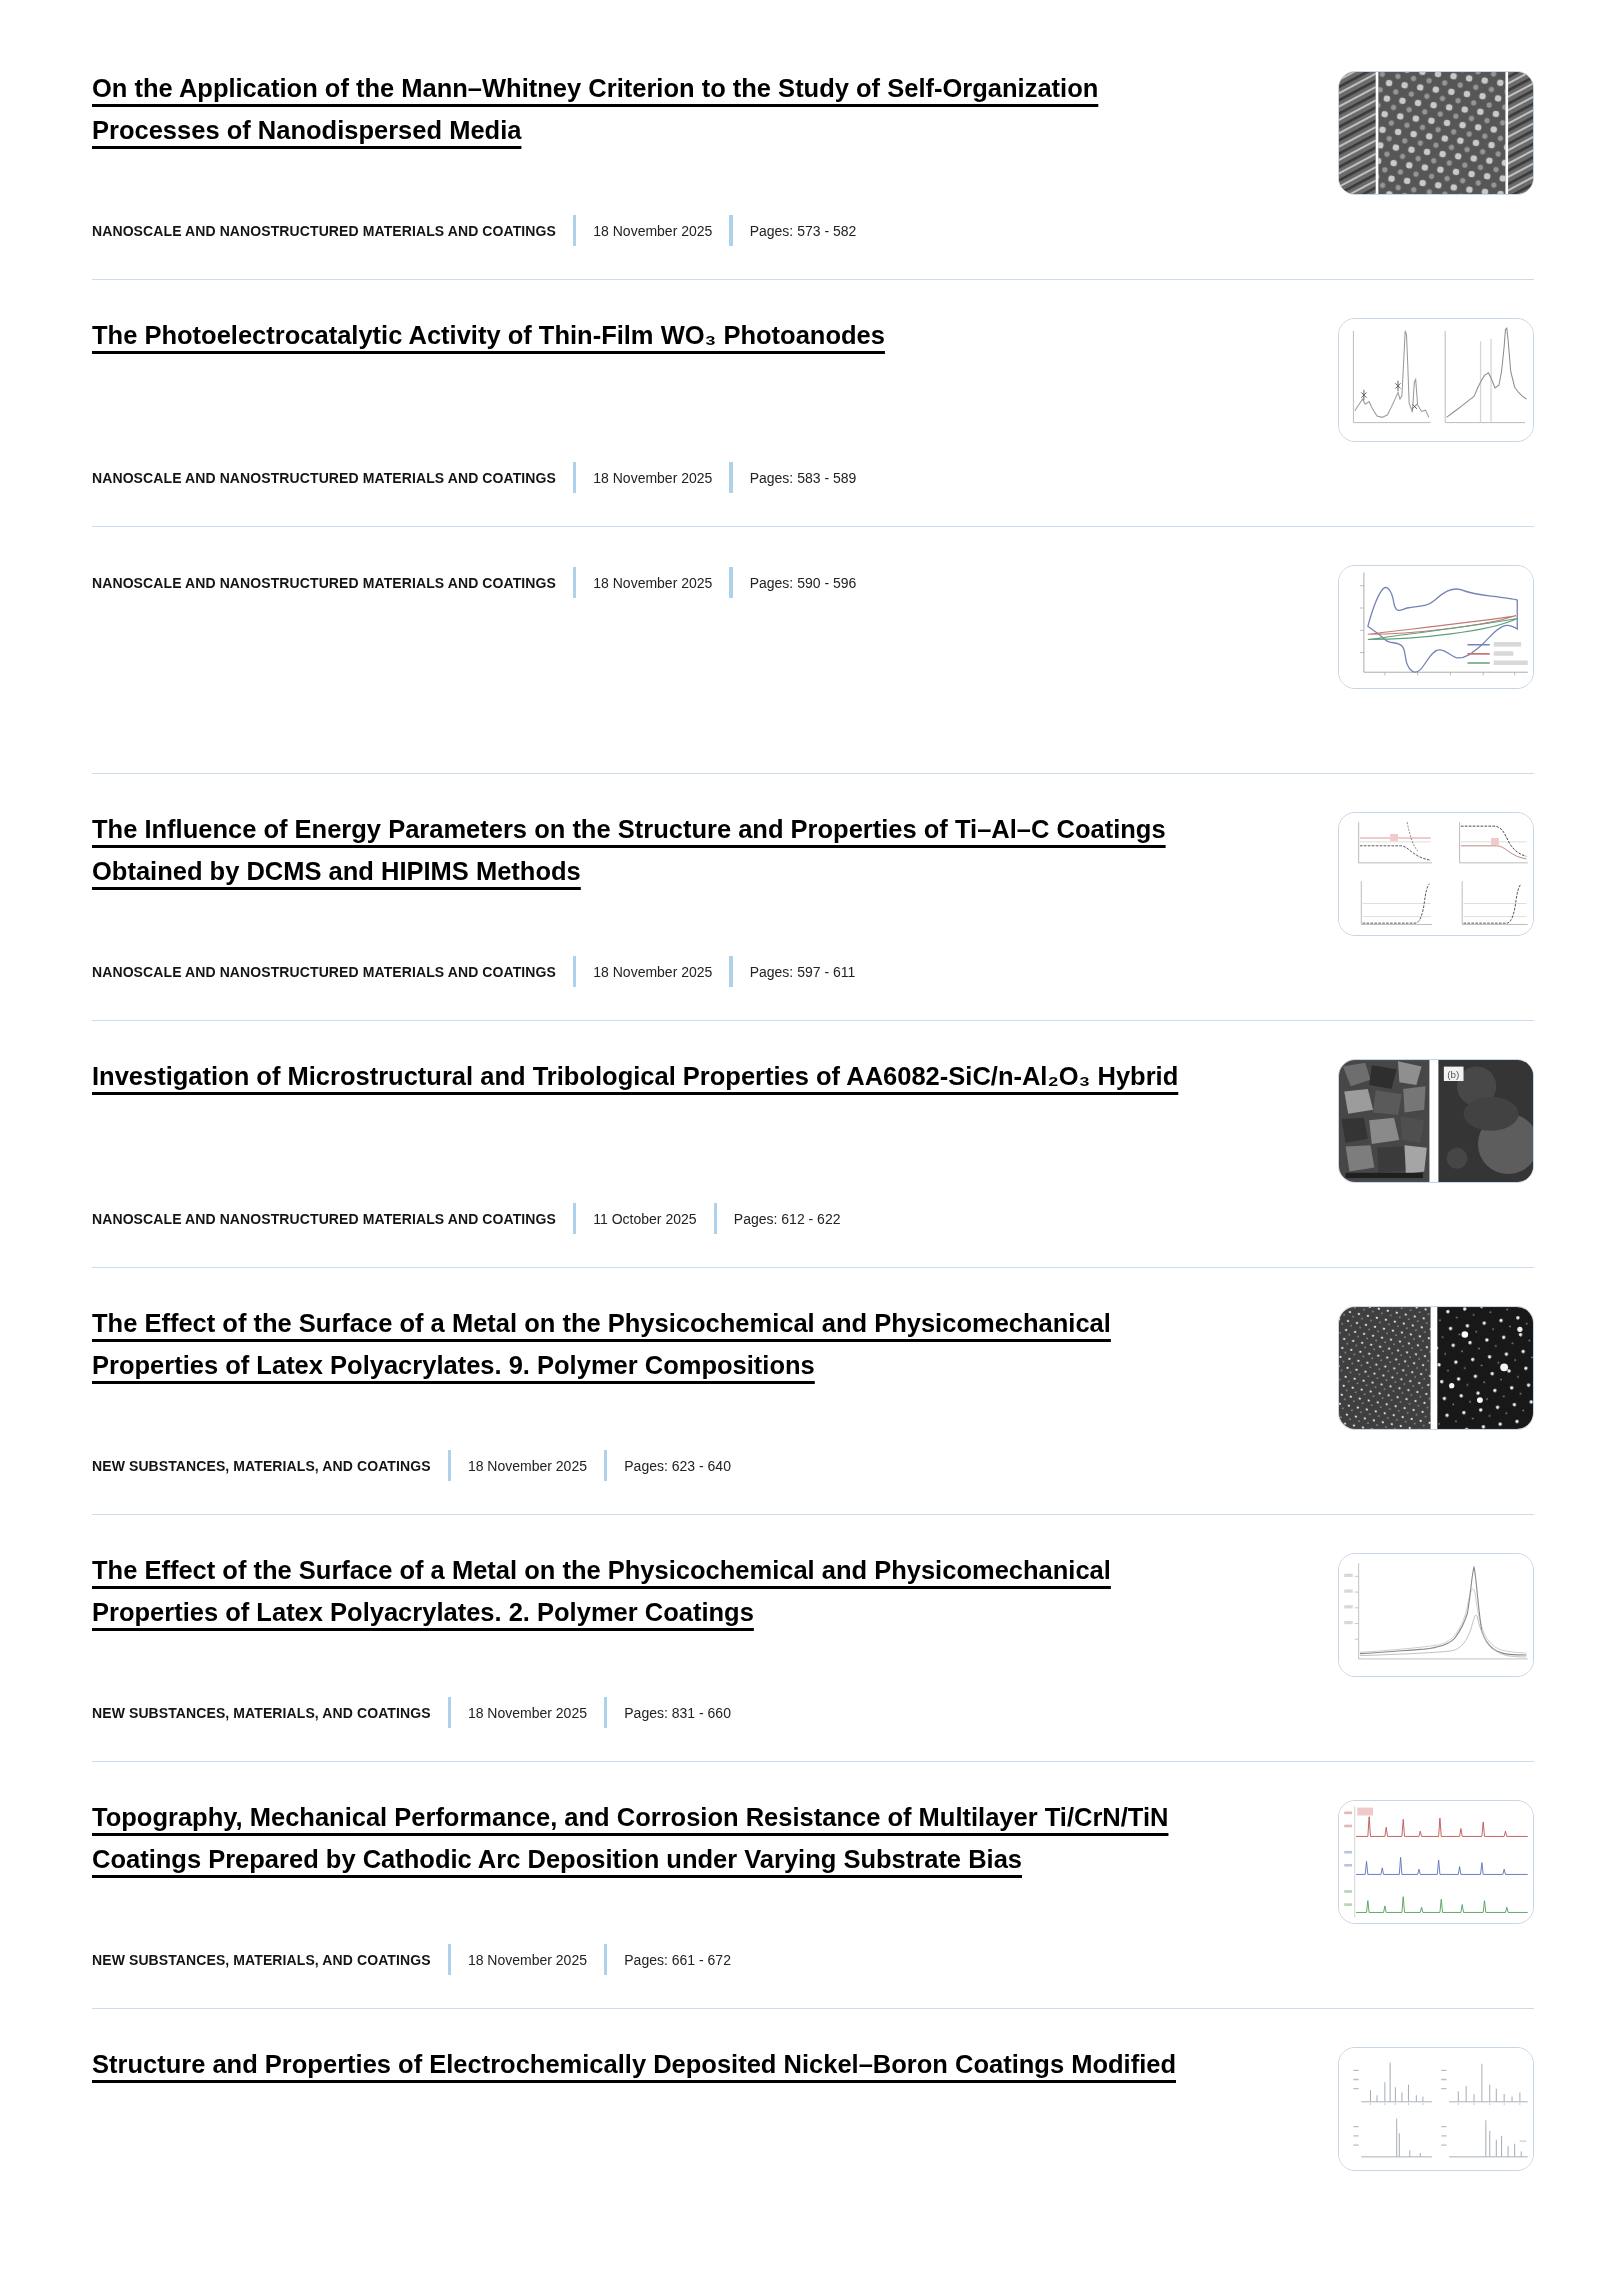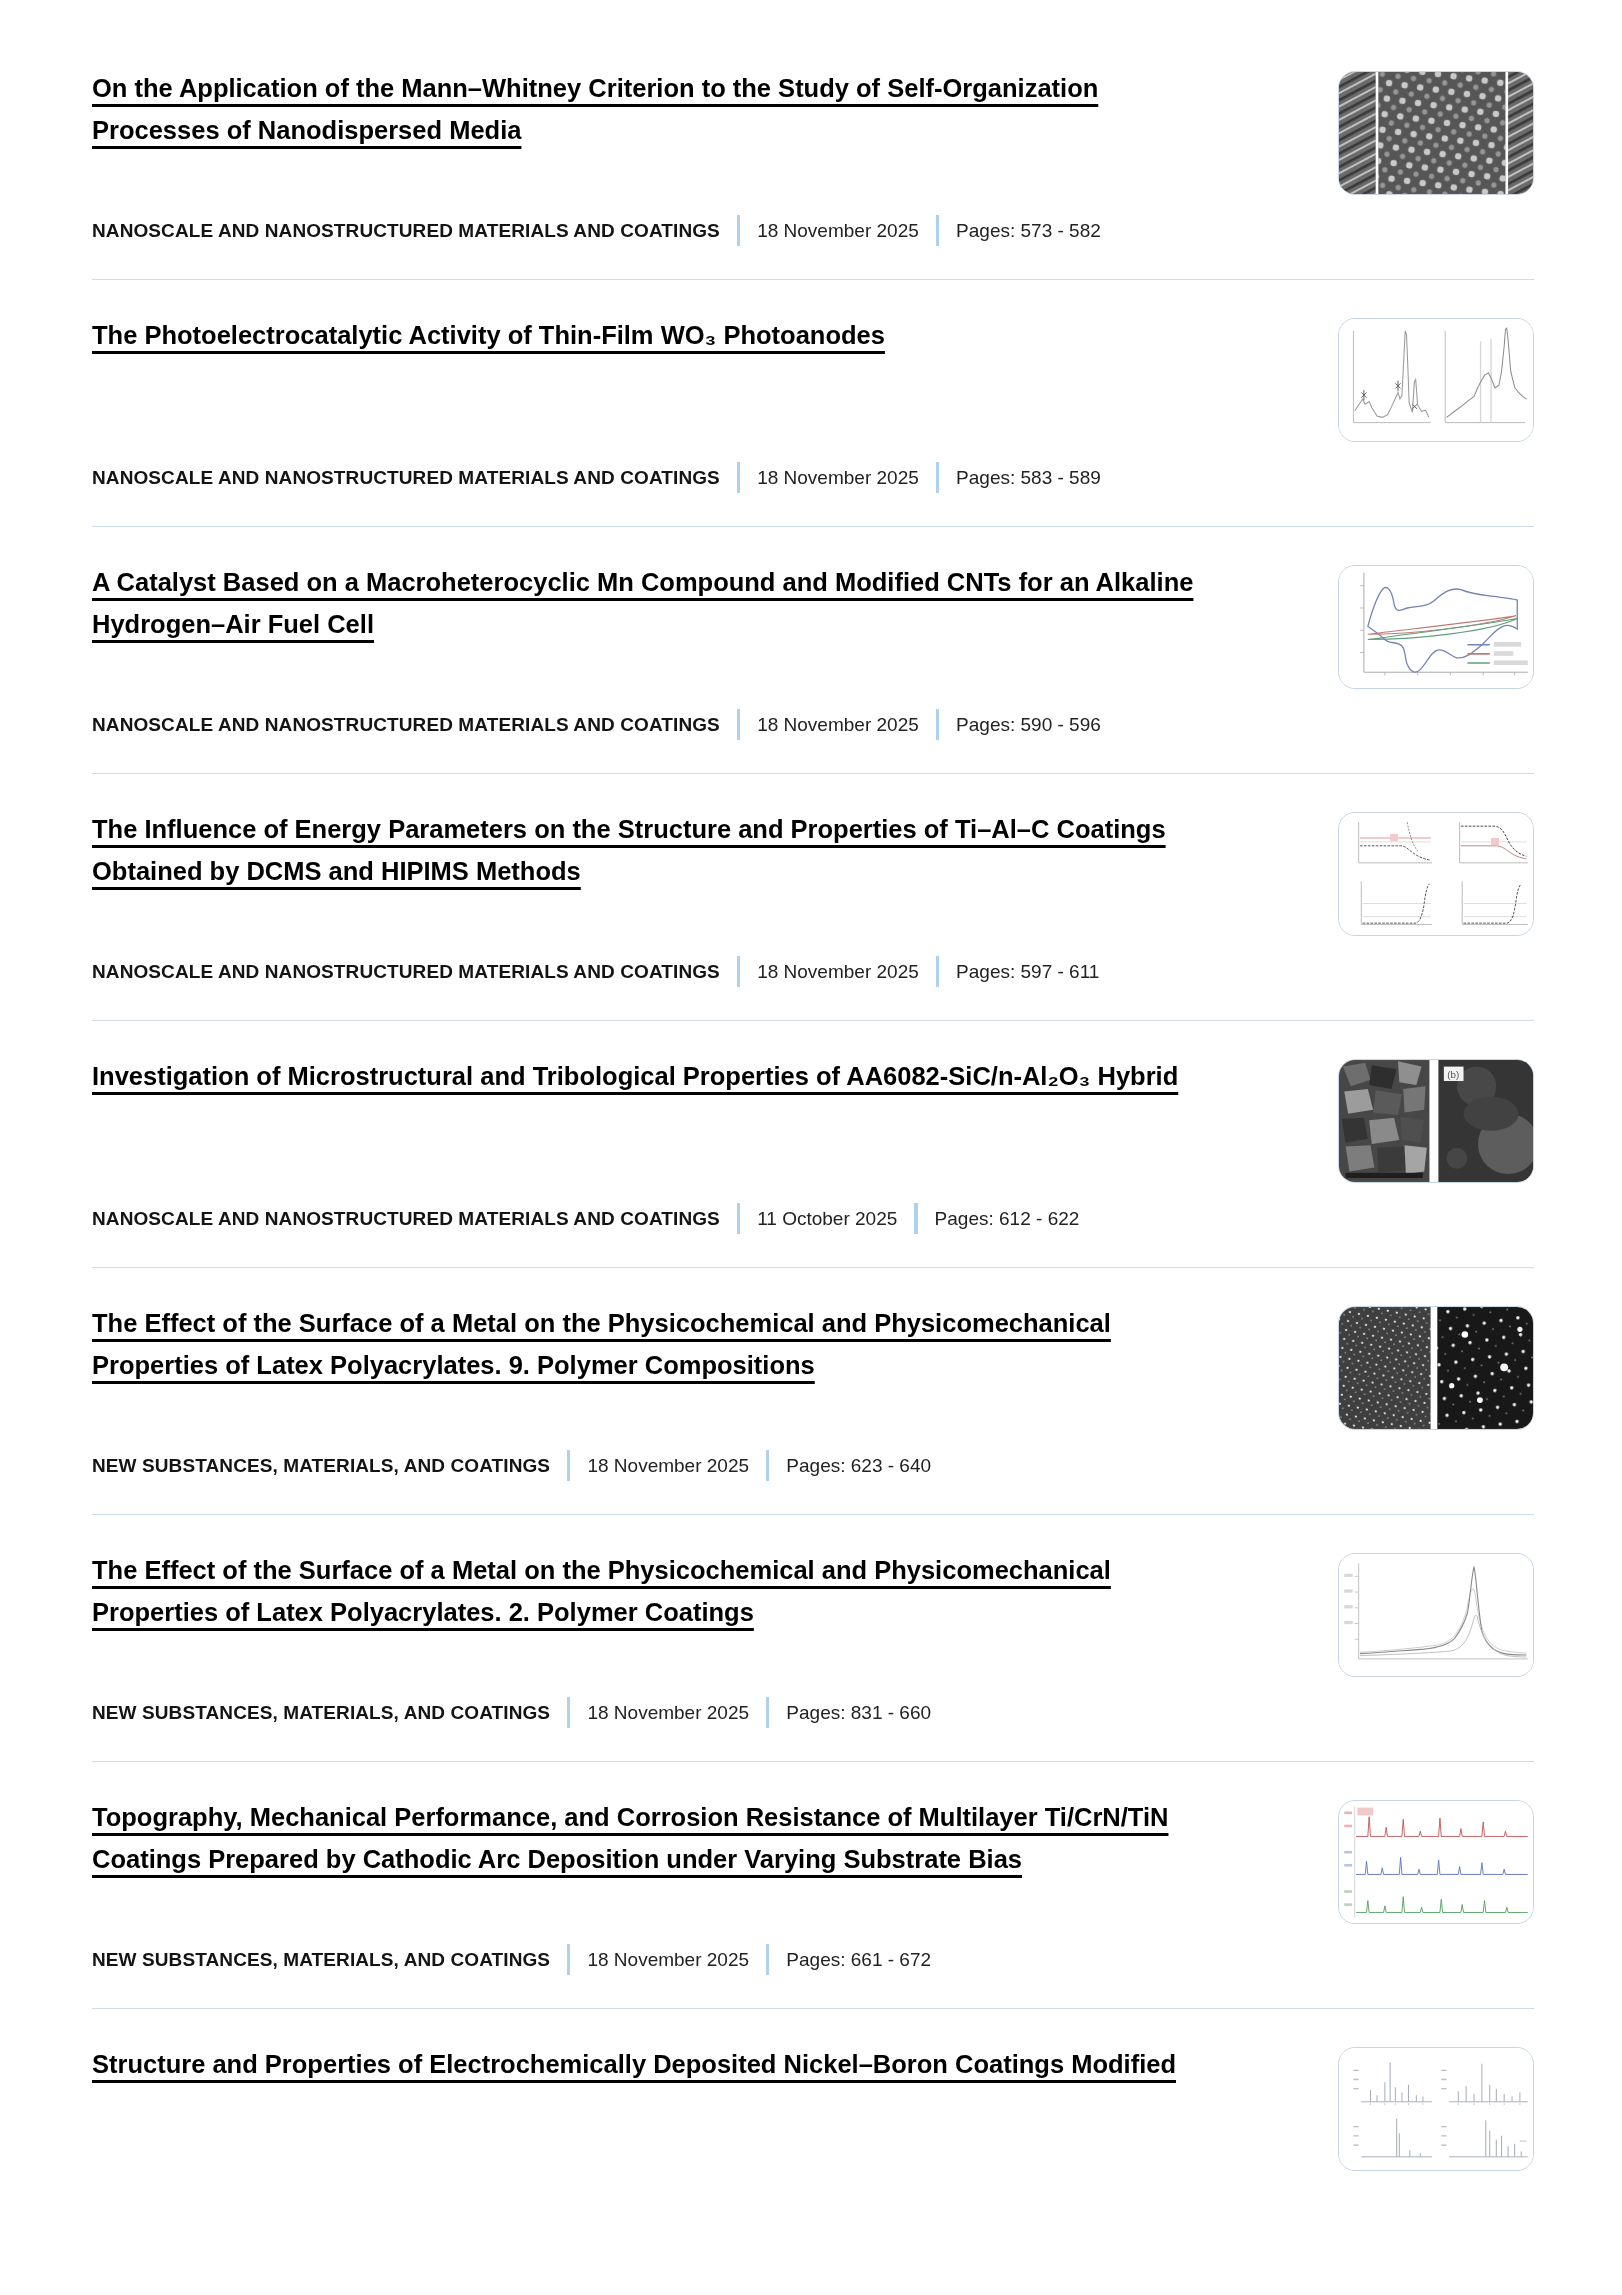--- a/index.html
+++ b/index.html
@@ -22,21 +22,21 @@
   .title{
     margin:0;font-size:25.5px;font-weight:700;color:#000;line-height:42px;
     max-width:1178px;cursor:pointer;
   }
   .tline{
     display:block;width:max-content;max-width:100%;
     text-decoration:underline;text-decoration-thickness:2.6px;text-underline-offset:6.5px;
   }
   .meta{
     display:flex;align-items:center;gap:17px;white-space:nowrap;
-    font-size:19px;color:#222;margin-top:6px;
+    font-size:14px;color:#222;margin-top:6px;
   }
   .meta .section{font-weight:700;color:#141414;letter-spacing:0.1px;}
   .meta .sep{width:3.3px;height:31px;background:#aed2ec;flex:0 0 auto;}
   .thumb{
     flex:0 0 auto;margin:3.9px 0 0 30px;width:194px;height:122px;
     border:1.3px solid #c7d6e4;border-radius:17px;overflow:hidden;background:#fff;cursor:pointer;
   }
   .thumb svg{display:block;width:194px;height:122px;}
 </style>
 </head>
@@ -105,24 +105,20 @@
         <path d="M112,130 l7,7 M119,130 l-7,7" stroke="#555" stroke-width="1.4"></path>
         <path d="M162,18 V158 H284" stroke="#bbb" fill="none" stroke-width="1.5"></path>
         <path d="M216,34 V158 M232,30 V158" stroke="#d5d5d5" stroke-width="2"></path>
         <path d="M164,150 176,141 188,132 198,124 206,118 212,104 216,96 222,86 228,82 232,90 238,105 244,101 248,80 252,42 254,16 256,14 258,32 262,80 268,104 274,112 280,118 286,122" stroke="#8d8d8d" fill="none" stroke-width="1.6"></path>
       </svg>
     </figure>
   </section>
 
   <section class="row">
     <div class="info">
-      <h2 class="title">
-        <span class="tline">A Catalyst Based on a Macroheterocyclic Mn Compound and Modified CNTs for an Alkaline</span>
-        <span class="tline">Hydrogen–Air Fuel Cell</span>
-      </h2>
       <div class="meta">
         <span class="section">NANOSCALE AND NANOSTRUCTURED MATERIALS AND COATINGS</span>
         <span class="sep"></span>
         <span class="date">18 November 2025</span>
         <span class="sep"></span>
         <span class="pages">Pages: 590 - 596</span>
       </div>
     </div>
     <figure class="thumb">
       <svg viewBox="0 0 296 186">

